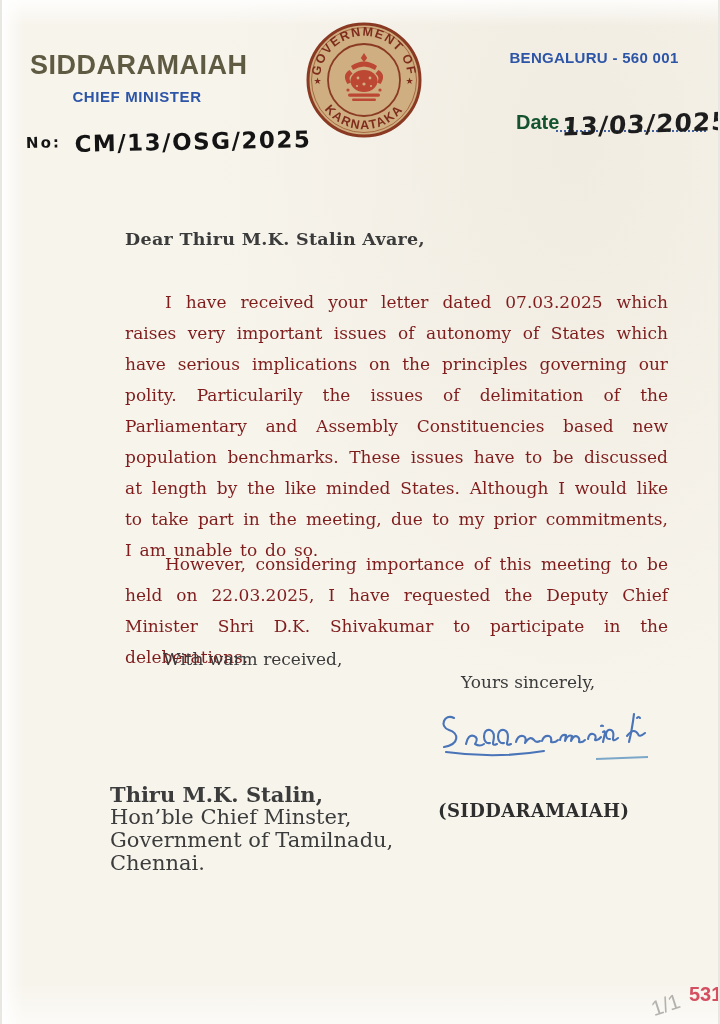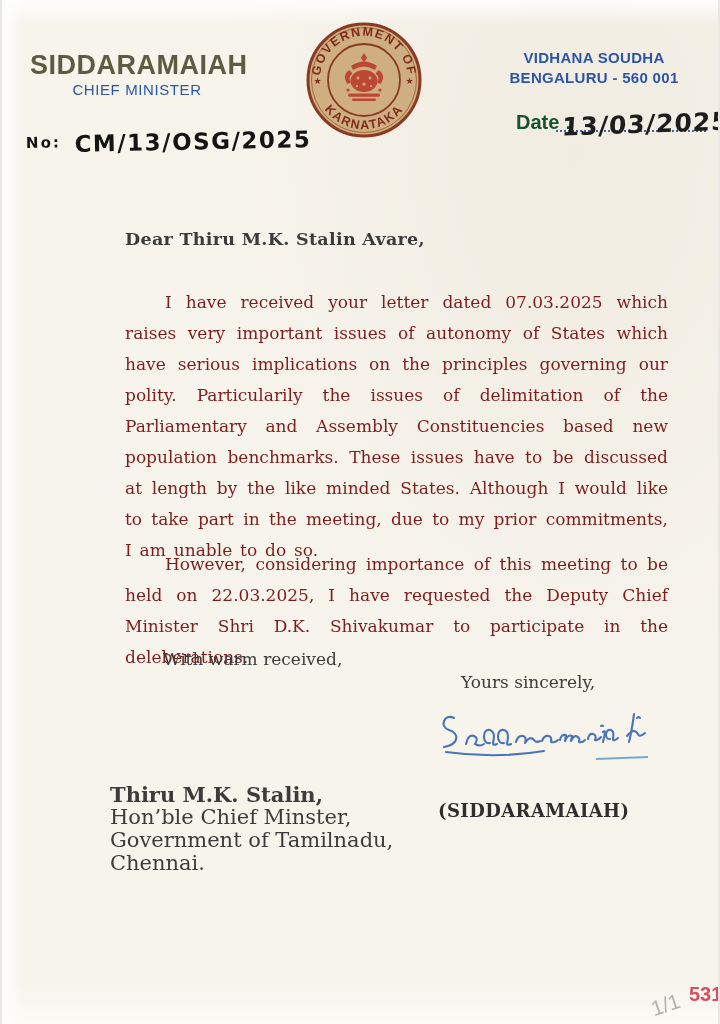--- a/index.html
+++ b/index.html
@@ -13,21 +13,21 @@
     background:
       linear-gradient(90deg, rgba(255,255,255,.95), rgba(255,255,255,0) 3%),
       linear-gradient(180deg, rgba(255,255,255,.85), rgba(255,255,255,0) 2.5%),
       linear-gradient(0deg, rgba(255,255,255,.6), rgba(255,255,255,0) 4%),
       radial-gradient(ellipse at 80% 15%, rgba(232,226,212,.45), rgba(232,226,212,0) 45%);
   }
 
   
   .sender { position:absolute; left:28px; top:50px; width:214px; text-align:center; }
   .sender-name { font-family:"Liberation Sans", sans-serif; font-size:27px; font-weight:bold; color:#5f5b43; letter-spacing:.5px; }
-  .sender-title { font-family:"Liberation Sans", sans-serif; font-size:15px; font-weight:normal; color:#2d55a7; letter-spacing:.6px; }
+  .sender-title { font-family:"Liberation Sans", sans-serif; font-size:15px; font-weight:bold; color:#2d55a7; margin-top:7px; letter-spacing:.6px; }
   .office { position:absolute; right:14px; top:48px; width:220px; text-align:center;
     font-family:"Liberation Sans", sans-serif; font-weight:bold; color:#2d55a7;
     font-size:15px; line-height:20px; letter-spacing:.3px; }
 
   .seal { position:absolute; left:302px; top:20px; width:120px; height:120px; }
   .seal-text { font-family:"Liberation Sans", sans-serif; font-weight:bold; fill:#7e2d1c; letter-spacing:1.5px; }
 
   .date-row { position:absolute; right:10px; top:98px; width:192px; height:42px; }
   .date-label { position:absolute; left:0; bottom:6px; font-family:Liberation Sans, sans-serif; font-weight:bold; color:#14532d; font-size:20px; }
   .date-dots { position:absolute; left:40px; right:2px; bottom:8px; border-bottom:2px dotted #41619f; }
@@ -105,21 +105,20 @@
     <g fill="#cfae82">
       <circle cx="54" cy="58" r="1.4"></circle>
         <circle cx="66" cy="58" r="1.4"></circle>
       <circle cx="60" cy="64" r="1.6"></circle>
         <circle cx="53" cy="66" r="1.1"></circle>
         <circle cx="67" cy="66" r="1.1"></circle>
     </g>
   </svg>
 
   <div class="office">
-    <div>VIDHANA SOUDHA</div>
     <div>BENGALURU - 560 001</div>
   </div>
 
   <div class="date-row">
     <span class="date-label">Date :</span>
     <span class="date-dots"></span>
     <span class="date-value">13/03/2025</span>
   </div>
 
   <div class="ref">

